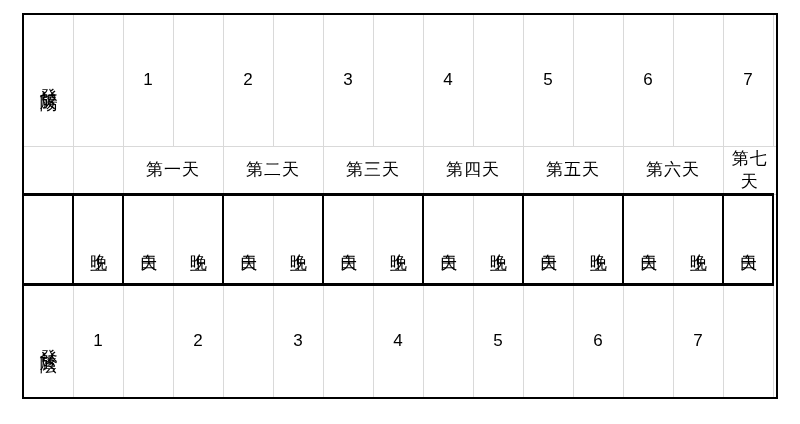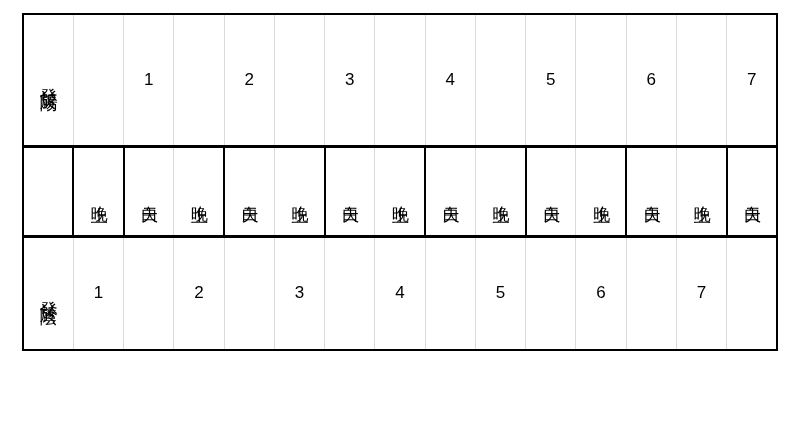--- a/index.html
+++ b/index.html
@@ -118,20 +118,31 @@
       <td class="cell-empty"></td>
       <td class="num align-bottom">4</td>
       <td class="cell-empty"></td>
       <td class="num align-bottom">5</td>
       <td class="cell-empty"></td>
       <td class="num align-bottom">6</td>
       <td class="cell-empty"></td>
       <td class="num align-bottom">7</td>
     </tr>
 
+    <tr class="r-day">
+      <td class="cell-empty"></td>
+      <td class="cell-empty"></td>
+      <td class="daylabel" colspan="2">第一天</td>
+      <td class="daylabel" colspan="2">第二天</td>
+      <td class="daylabel" colspan="2">第三天</td>
+      <td class="daylabel" colspan="2">第四天</td>
+      <td class="daylabel" colspan="2">第五天</td>
+      <td class="daylabel" colspan="2">第六天</td>
+      <td class="daylabel" colspan="2">第七天</td>
+    </tr>
 
     <tr class="r-half">
       <td class="band-top band-bot cell-empty"></td>
 
       <td class="band-top band-bot pair-left pair-right">
         <span class="vtext">晚上</span>
       </td>
 
       <td class="band-top band-bot pair-left">
         <span class="vtext">白天</span>

